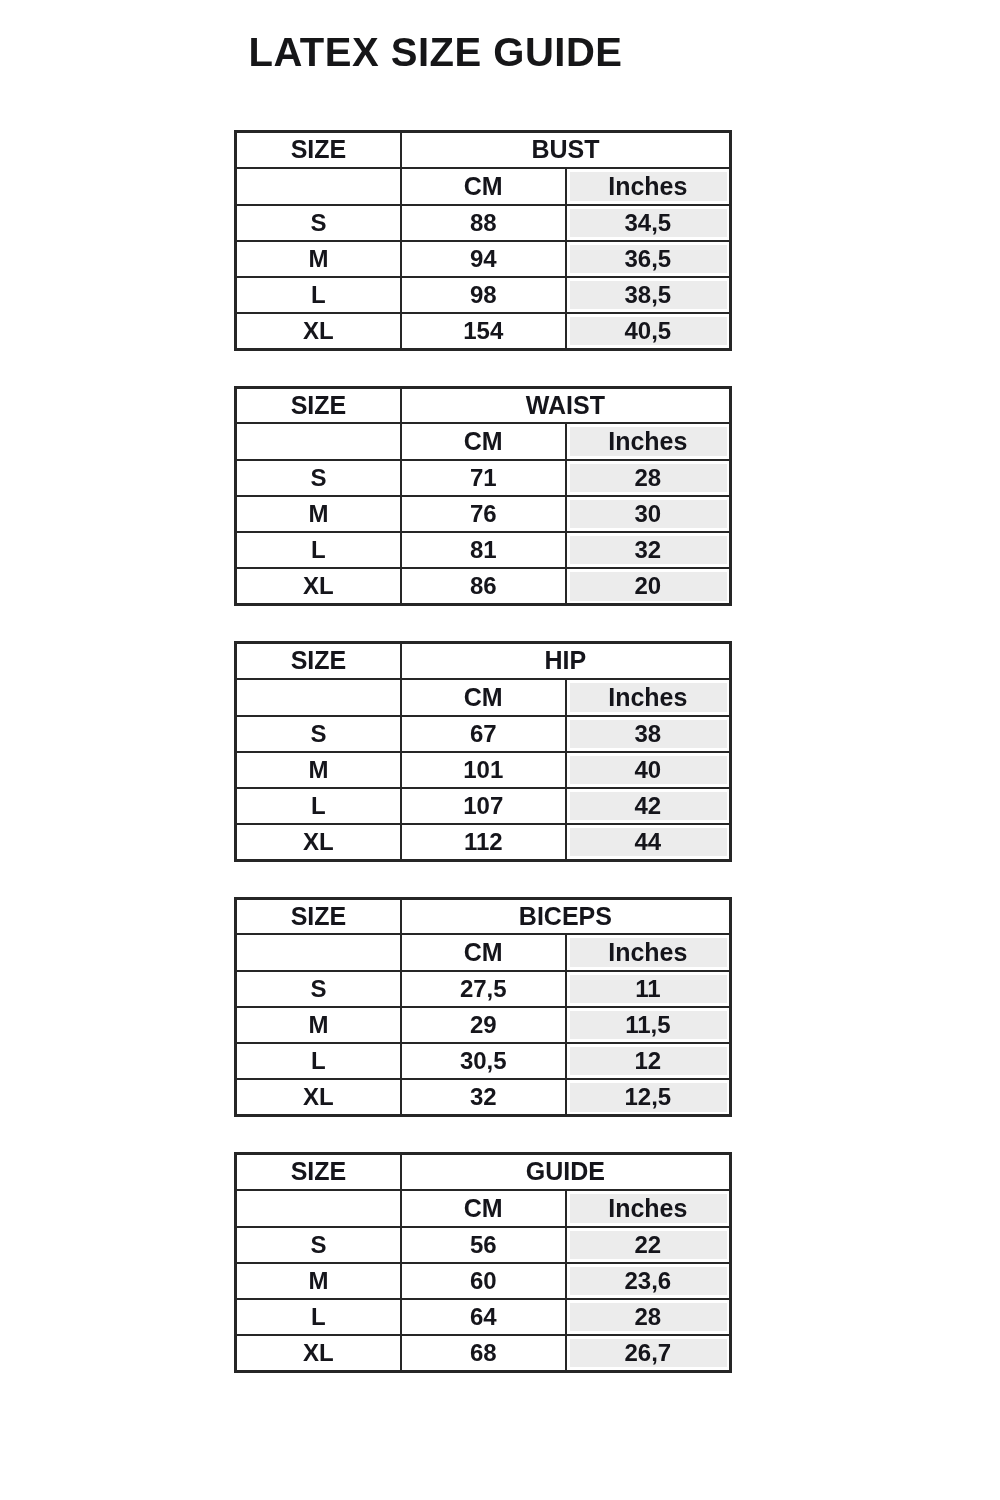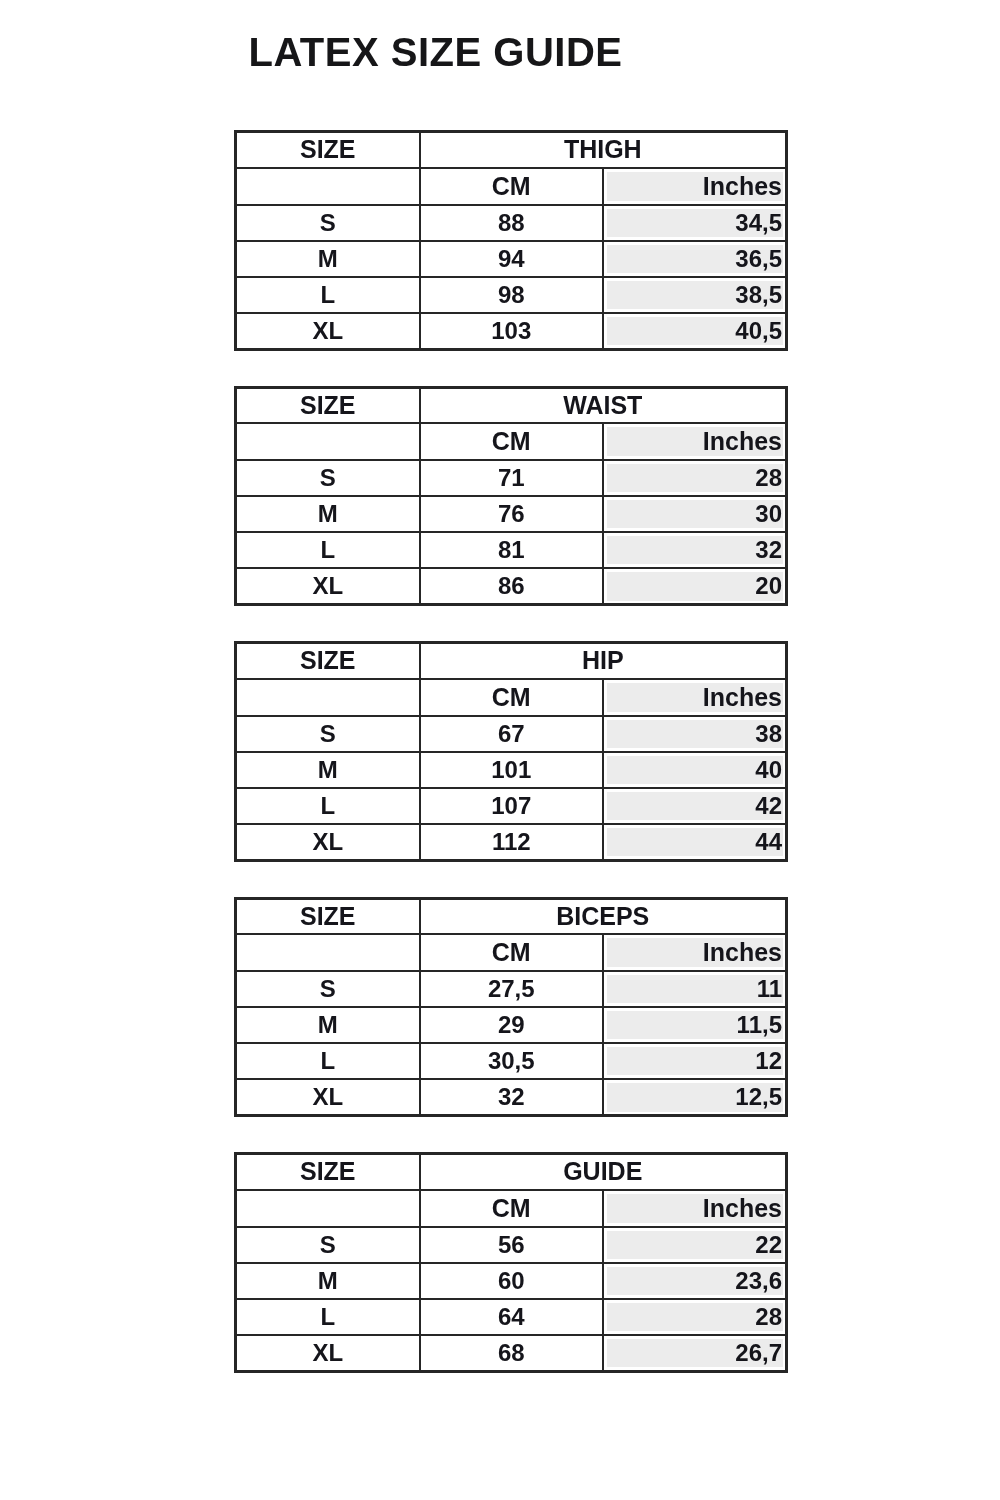--- a/index.html
+++ b/index.html
@@ -25,21 +25,21 @@
   }
   .tables-wrap {
     position: absolute;
     top: 130px;
     left: 234px;
     width: 554px;
   }
   table.size-table {
     border-collapse: collapse;
     table-layout: fixed;
-    width: 554px;
+    width: 498px;
     margin: 0 0 35px 0;
     border: 3px solid #262626;
   }
   table.size-table td {
     border: 2px solid #262626;
     box-sizing: border-box;
     height: 36px;
     padding: 0;
     text-align: center;
     vertical-align: middle;
@@ -49,40 +49,39 @@
     background: #ffffff;
     overflow: hidden;
   }
   table.size-table td.hdr {
     font-size: 25px;
   }
   table.size-table td.inches {
     background-color: #ececec;
     background-clip: content-box;
     padding: 3px;
-    text-align: right;
   }
 </style>
 </head>
 <body>
 
 <div class="page-title">LATEX SIZE GUIDE</div>
 
 <div class="tables-wrap">
 
   <table class="size-table">
     <colgroup>
         <col style="width:33.4%">
         <col style="width:33.3%">
         <col style="width:33.3%">
       </colgroup>
     <tbody>
       <tr>
         <td class="hdr">SIZE</td>
-        <td class="hdr" colspan="2">THIGH</td>
+        <td class="hdr" colspan="2">BUST</td>
       </tr>
       <tr>
         <td></td>
         <td class="hdr">CM</td>
         <td class="hdr inches">Inches</td>
       </tr>
       <tr>
         <td>S</td>
         <td>88</td>
         <td class="inches">34,5</td>
@@ -92,21 +91,21 @@
         <td>94</td>
         <td class="inches">36,5</td>
       </tr>
       <tr>
         <td>L</td>
         <td>98</td>
         <td class="inches">38,5</td>
       </tr>
       <tr>
         <td>XL</td>
-        <td>103</td>
+        <td>154</td>
         <td class="inches">40,5</td>
       </tr>
     </tbody>
   </table>
 
   <table class="size-table">
     <colgroup>
         <col style="width:33.4%">
         <col style="width:33.3%">
         <col style="width:33.3%">

